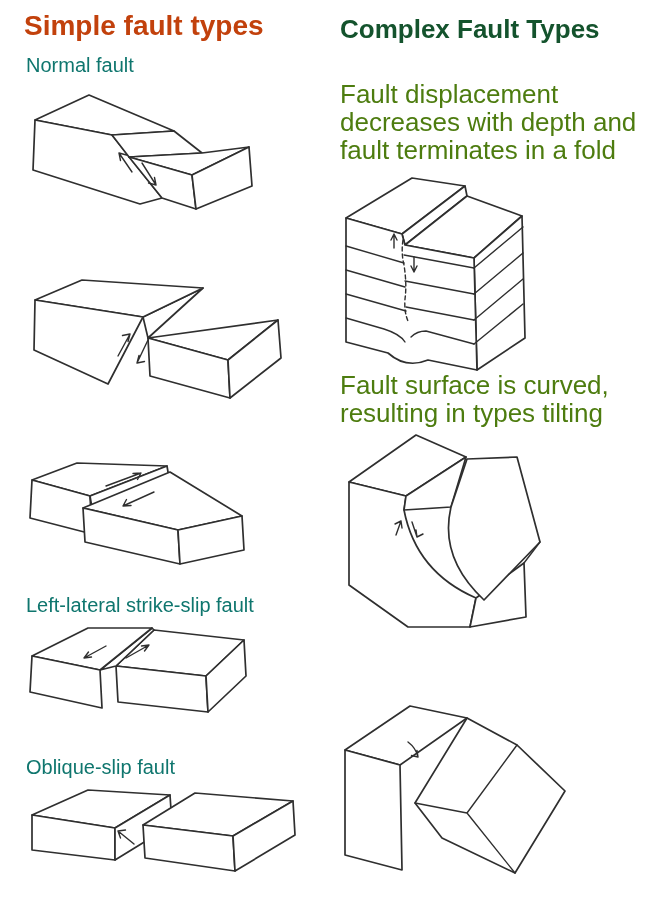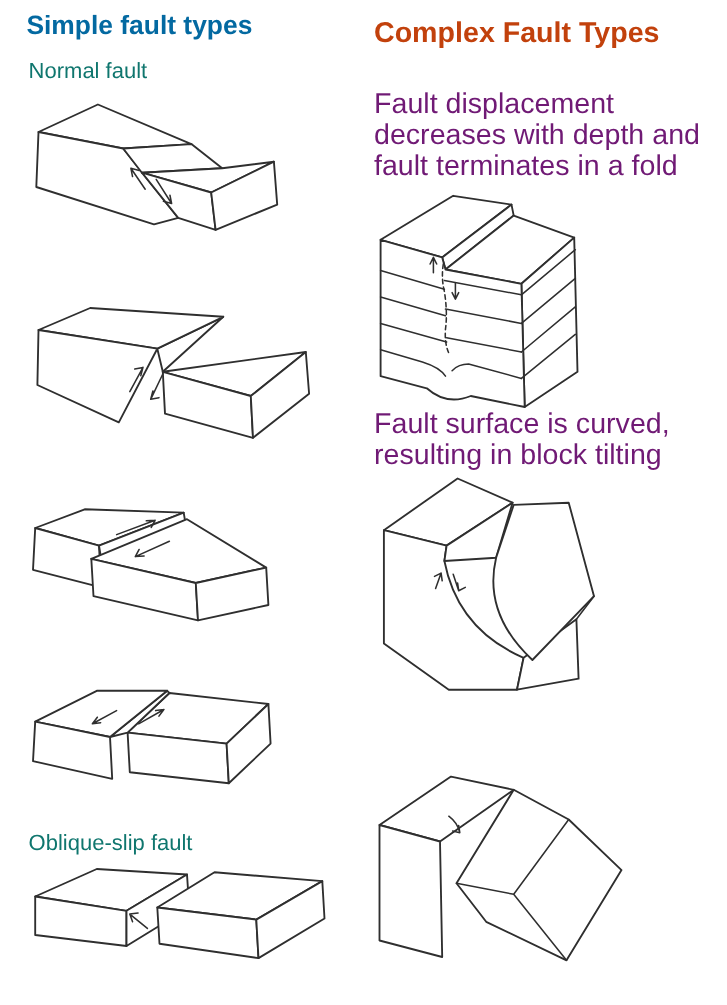--- a/index.html
+++ b/index.html
@@ -1,22 +1,22 @@
 <!DOCTYPE html>
 <html><head>
 <meta charset="utf-8">
 <style>
   html,body{margin:0;padding:0;background:#ffffff;}
   #canvas{position:relative;width:661px;height:914px;background:#fff;overflow:hidden;
           font-family:"Liberation Sans",sans-serif;}
   .abs{position:absolute;}
-  .h-left{font-size:24px;font-weight:bold;color:#0369a1;letter-spacing:0;}
-  .h-right{font-size:26px;font-weight:bold;color:#c2410c;}
+  .h-left{font-size:28px;font-weight:bold;color:#c2410c;letter-spacing:0;}
+  .h-right{font-size:26px;font-weight:bold;color:#14532d;}
   .lbl{font-size:20px;color:#0f766e;}
-  .cap{font-size:26px;line-height:28px;color:#701a75;white-space:pre-line;}
+  .cap{font-size:26px;line-height:28px;color:#4d7c0f;white-space:pre-line;}
   svg.fig{position:absolute;overflow:visible;}
   svg.fig path{stroke:#2f2f2f;stroke-width:1.7;fill:none;stroke-linejoin:round;stroke-linecap:round;}
   svg.fig path.face{fill:#ffffff;}
   svg.fig path.thin{stroke-width:1.4;}
   svg.fig path.dash{stroke-dasharray:4 3;stroke-width:1.4;}
 </style>
 </head>
 <body>
 
 <div id="canvas">
@@ -65,20 +65,21 @@
       <path class="face" d="M57,52 L144,16 L216,60 L152,74 Z"></path>
       <path class="face" d="M57,52 L152,74 L154,108 L59,86 Z"></path>
       <path class="face" d="M152,74 L216,60 L218,94 L154,108 Z"></path>
     </g>
     <g>
       <path class="thin" d="M80,30 L115,17 M115,17 l-8,0.5 M115,17 l-3.5,6.5"></path>
       <path class="thin" d="M128,36 L97,50 M97,50 l8,-0.5 M97,50 l3.5,-6.5"></path>
     </g>
   </svg>
 
+  <div class="abs lbl" style="left:26px;top:594px;">Left-lateral strike-slip fault</div>
 
   <svg class="fig abs" style="left:28px;top:620px;" width="230" height="108" viewBox="0 0 230 108" aria-label="left-lateral-strike-slip-block-diagram">
     <g>
       <path class="face" d="M88,46 L126,10 L216,20 L178,56 Z"></path>
       <path class="face" d="M88,46 L178,56 L180,92 L90,82 Z"></path>
       <path class="face" d="M178,56 L216,20 L218,56 L180,92 Z"></path>
       <path class="face" d="M72,50 L124,8 L126,10 L88,46 Z"></path>
       <path class="face" d="M4,36 L60,8 L124,8 L72,50 Z"></path>
       <path class="face" d="M4,36 L72,50 L74,88 L2,72 Z"></path>
     </g>
@@ -128,21 +129,21 @@
     <g>
       <path class="dash" d="M67,70 q-2,13 1,25 q3,19 1,34 q-1,13 3,22"></path>
     </g>
     <g>
       <path class="thin" d="M58,78 L58,64 M58,64 l-3,6 M58,64 l3,6"></path>
       <path class="thin" d="M78,87 L78,102 M78,102 l-3,-6 M78,102 l3,-6"></path>
     </g>
   </svg>
 
   <div class="abs cap" style="left:340px;top:371px;">Fault surface is curved,
-resulting in block tilting</div>
+resulting in types tilting</div>
 
   <svg class="fig abs" style="left:336px;top:430px;" width="228" height="202" viewBox="0 0 228 202" aria-label="curved-fault-block-tilting-diagram">
     <g>
       <path class="face" d="M13,52 L80,5 L130,27 L70,66 Z"></path>
       <path class="face" d="M13,52 L70,66 L68,80 Q80,142 140,168 L134,197 L72,197 L13,155 Z"></path>
       <path class="face" d="M70,66 L130,27 L115,77 L68,80 Z"></path>
       <path class="face" d="M140,168 L188,133 L190,187 L134,197 Z"></path>
       <path class="face" d="M131,29 L181,27 L204,112 L148,170 Q103,128 115,77 Z"></path>
     </g>
     <g>

